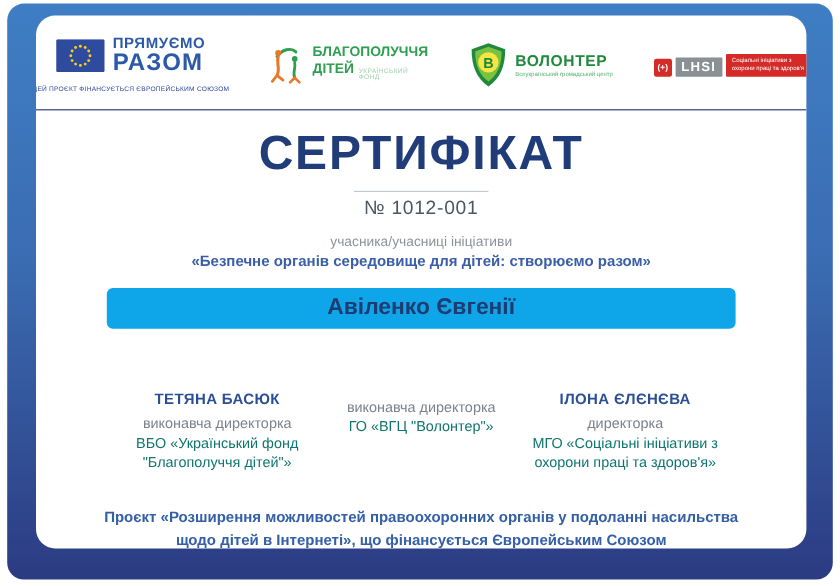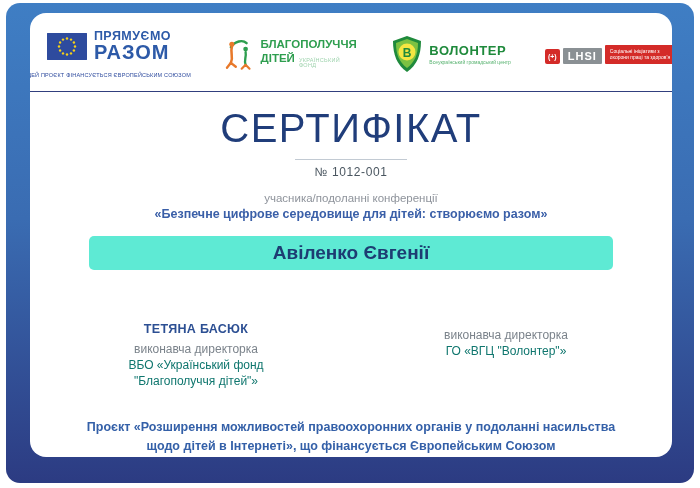--- a/index.html
+++ b/index.html
@@ -47,30 +47,30 @@
   .lhsi-mark{width:15px;height:15px;background:#d42b28;color:#fff;font-size:7px;font-weight:bold;
     display:flex;align-items:center;justify-content:center;border-radius:2px;}
   .lhsi-abbr{background:#8a9094;color:#fff;font-size:11px;font-weight:bold;letter-spacing:1px;
     padding:2px 5px;border-radius:1px;}
   .lhsi-desc{background:#d42b28;color:#fff;font-size:5px;text-align:left;line-height:1.3;
     padding:3px 5px;border-radius:1px;white-space:nowrap;}
   
   .sep{height:0;border-top:1.6px solid #313f7e;}
   
   .title{
-    margin:14px 0 0 0;font-size:40px;font-weight:normal;color:#203d7a;
+    margin:14px 0 0 0;font-size:40px;font-weight:bold;color:#203d7a;
     letter-spacing:1.5px;line-height:1.1;
   }
   .num-divider{width:112px;height:0;border-top:1px solid #c2cad3;margin:9px auto 5px auto;}
-  .number{font-size:12px;color:#4a5660;letter-spacing:.6px;}
+  .number{font-size:16px;color:#4a5660;letter-spacing:.6px;}
   .recipient-line{margin-top:13px;font-size:11.5px;color:#8e939b;}
   .conference{margin-top:3px;font-size:12.5px;font-weight:bold;color:#3a5fa8;}
   .name-banner{
     width:524px;height:34px;margin:15px auto 0 auto;border-radius:5px;
-    background:#5eead4;display:flex;align-items:center;justify-content:center;
+    background:#0ea5e9;display:flex;align-items:center;justify-content:center;
   }
   .name-banner span{font-size:19px;font-weight:bold;color:#1d3c72;}
   .signatories{
     margin-top:52px;display:flex;justify-content:space-between;
     padding:0 66px;
   }
   .sig{width:200px;}
   .sig-name{font-size:12.5px;font-weight:bold;color:#2c4f93;letter-spacing:.3px;}
   .sig-role{margin-top:5px;font-size:12px;color:#7b838b;line-height:1.35;}
   .sig-org{font-size:12px;color:#0f766e;line-height:1.35;}
@@ -157,39 +157,45 @@
 
     </header>
 
     <div class="sep"></div>
 
     <h1 class="title">СЕРТИФІКАТ</h1>
 
     <div class="num-divider"></div>
     <div class="number">№ 1012-001</div>
 
-    <div class="recipient-line">учасника/подоланні конференції</div>
-    <div class="conference">«Безпечне цифрове середовище для дітей: створюємо разом»</div>
+    <div class="recipient-line">учасника/учасниці ініціативи</div>
+    <div class="conference">«Безпечне органів середовище для дітей: створюємо разом»</div>
 
     <div class="name-banner">
       <span>Авіленко Євгенії</span>
     </div>
 
     <div class="signatories">
       <div class="sig">
         <div class="sig-name">ТЕТЯНА БАСЮК</div>
         <div class="sig-role">виконавча директорка</div>
         <div class="sig-org">ВБО «Український фонд</div>
         <div class="sig-org">"Благополуччя дітей"»</div>
       </div>
       <div class="sig">
         <div class="sig-role">виконавча директорка</div>
         <div class="sig-org">ГО «ВГЦ "Волонтер"»</div>
         <div class="sig-org"></div>
       </div>
+      <div class="sig">
+        <div class="sig-name">ІЛОНА ЄЛЄНЄВА</div>
+        <div class="sig-role">директорка</div>
+        <div class="sig-org">МГО «Соціальні ініціативи з</div>
+        <div class="sig-org">охорони праці та здоров'я»</div>
+      </div>
     </div>
 
     <div class="project">
       <div>Проєкт «Розширення можливостей правоохоронних органів у подоланні насильства</div>
       <div>щодо дітей в Інтернеті», що фінансується Європейським Союзом</div>
     </div>
 
     <div class="city">м. Київ</div>
 
   </div>

